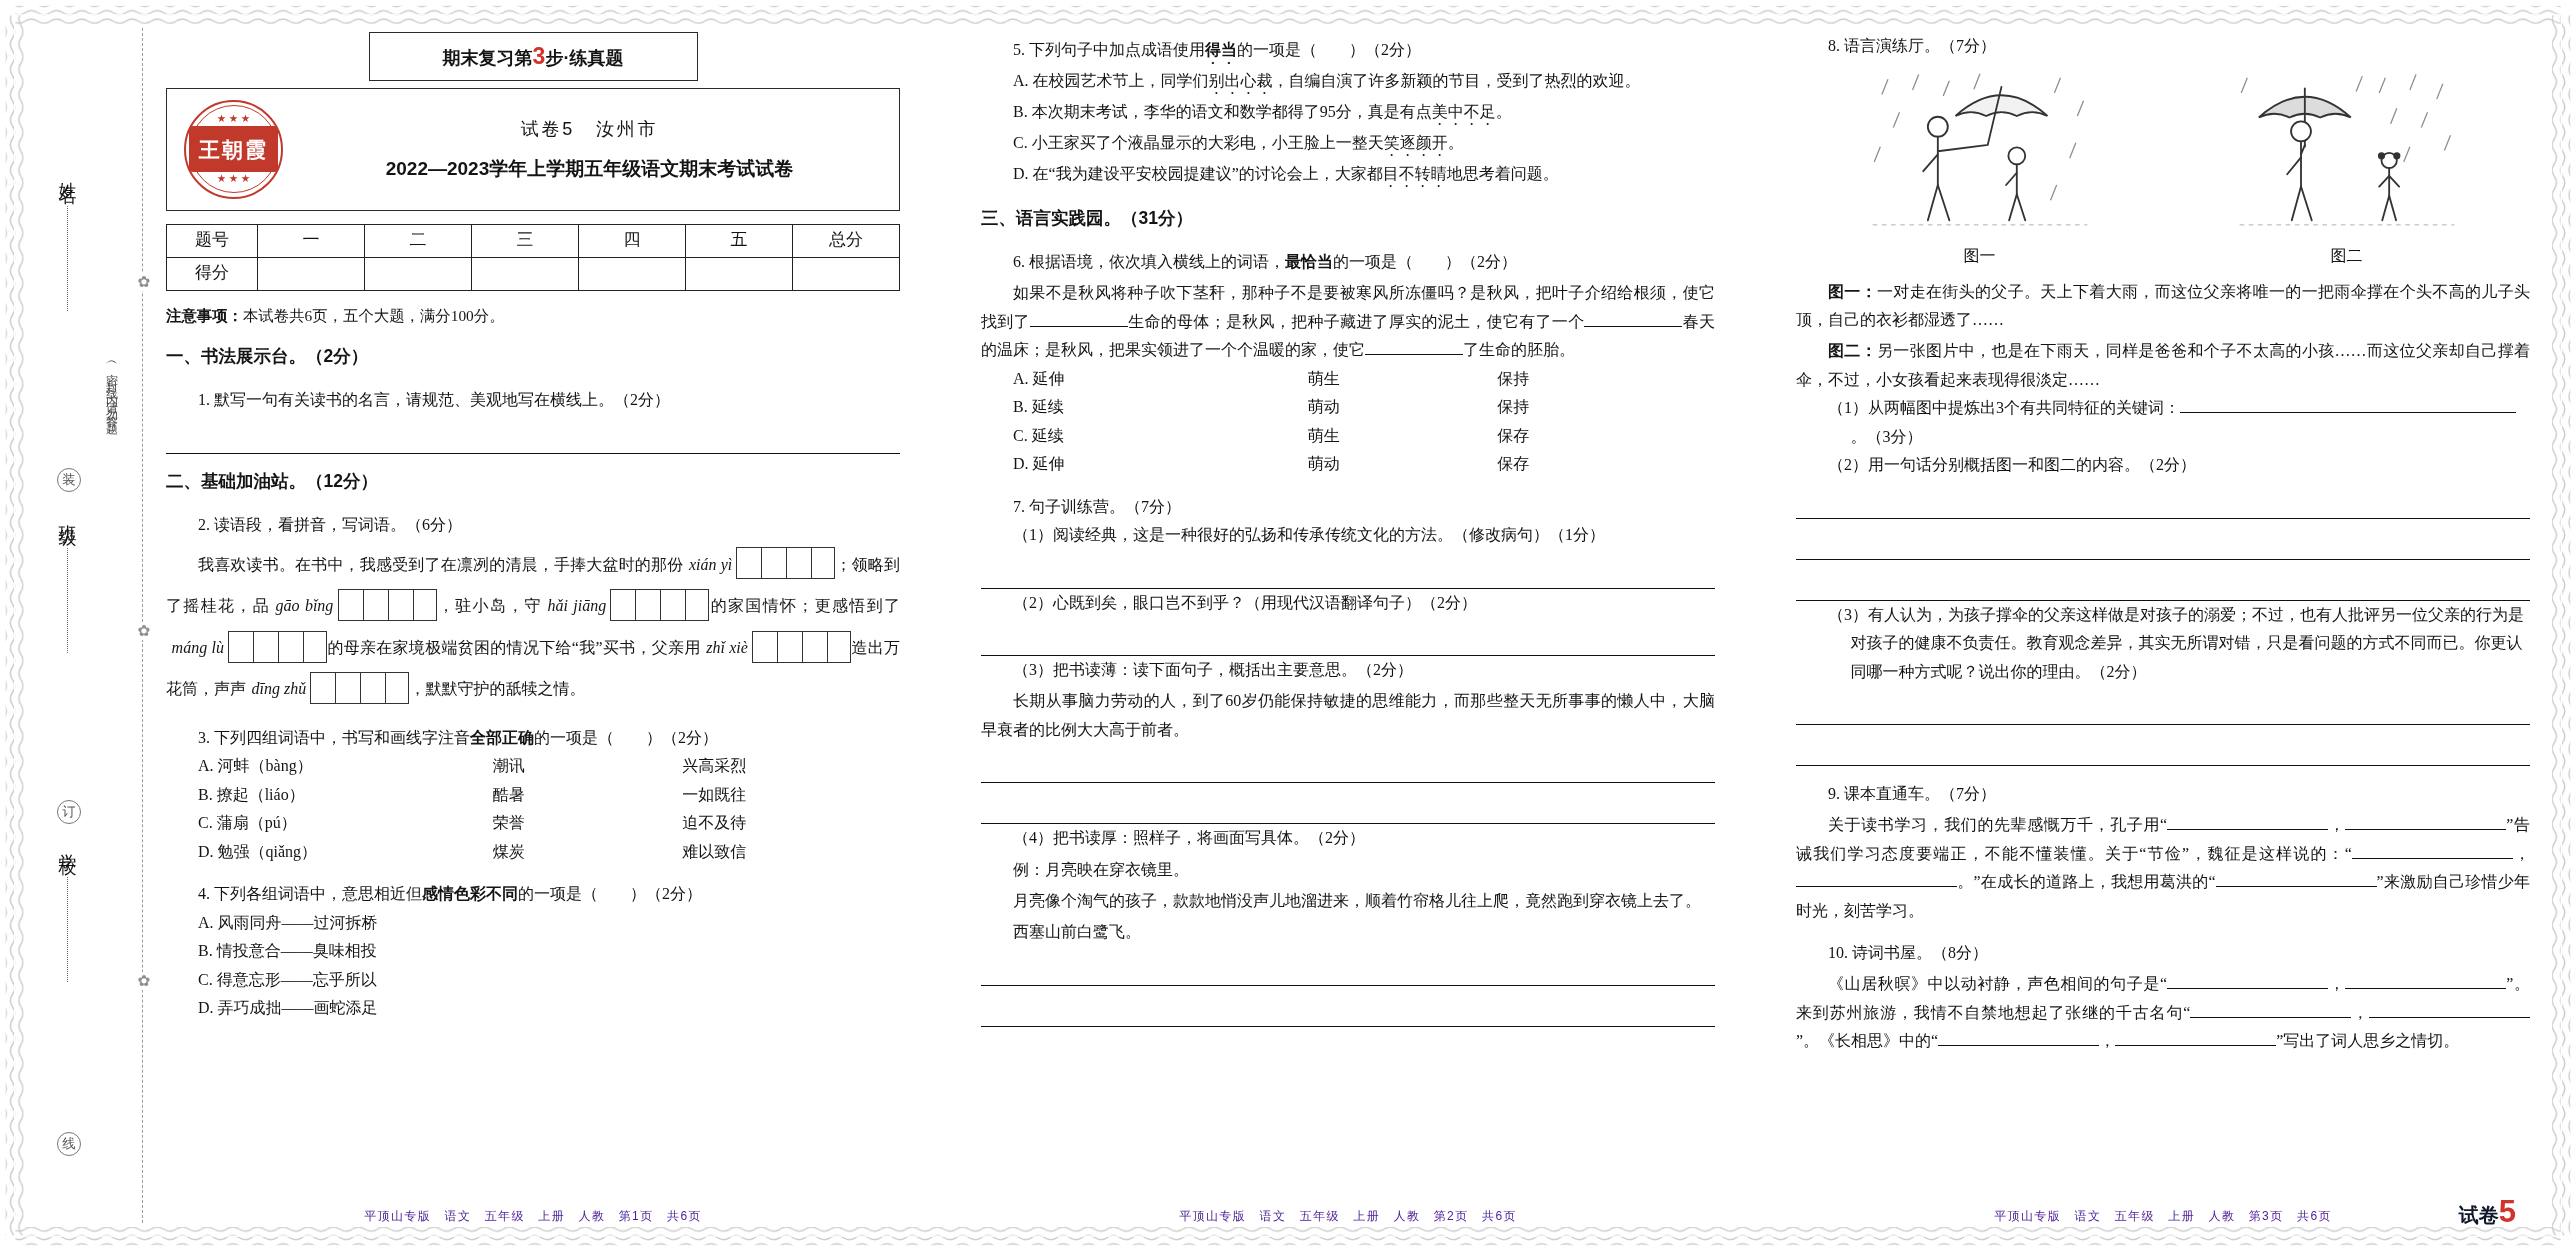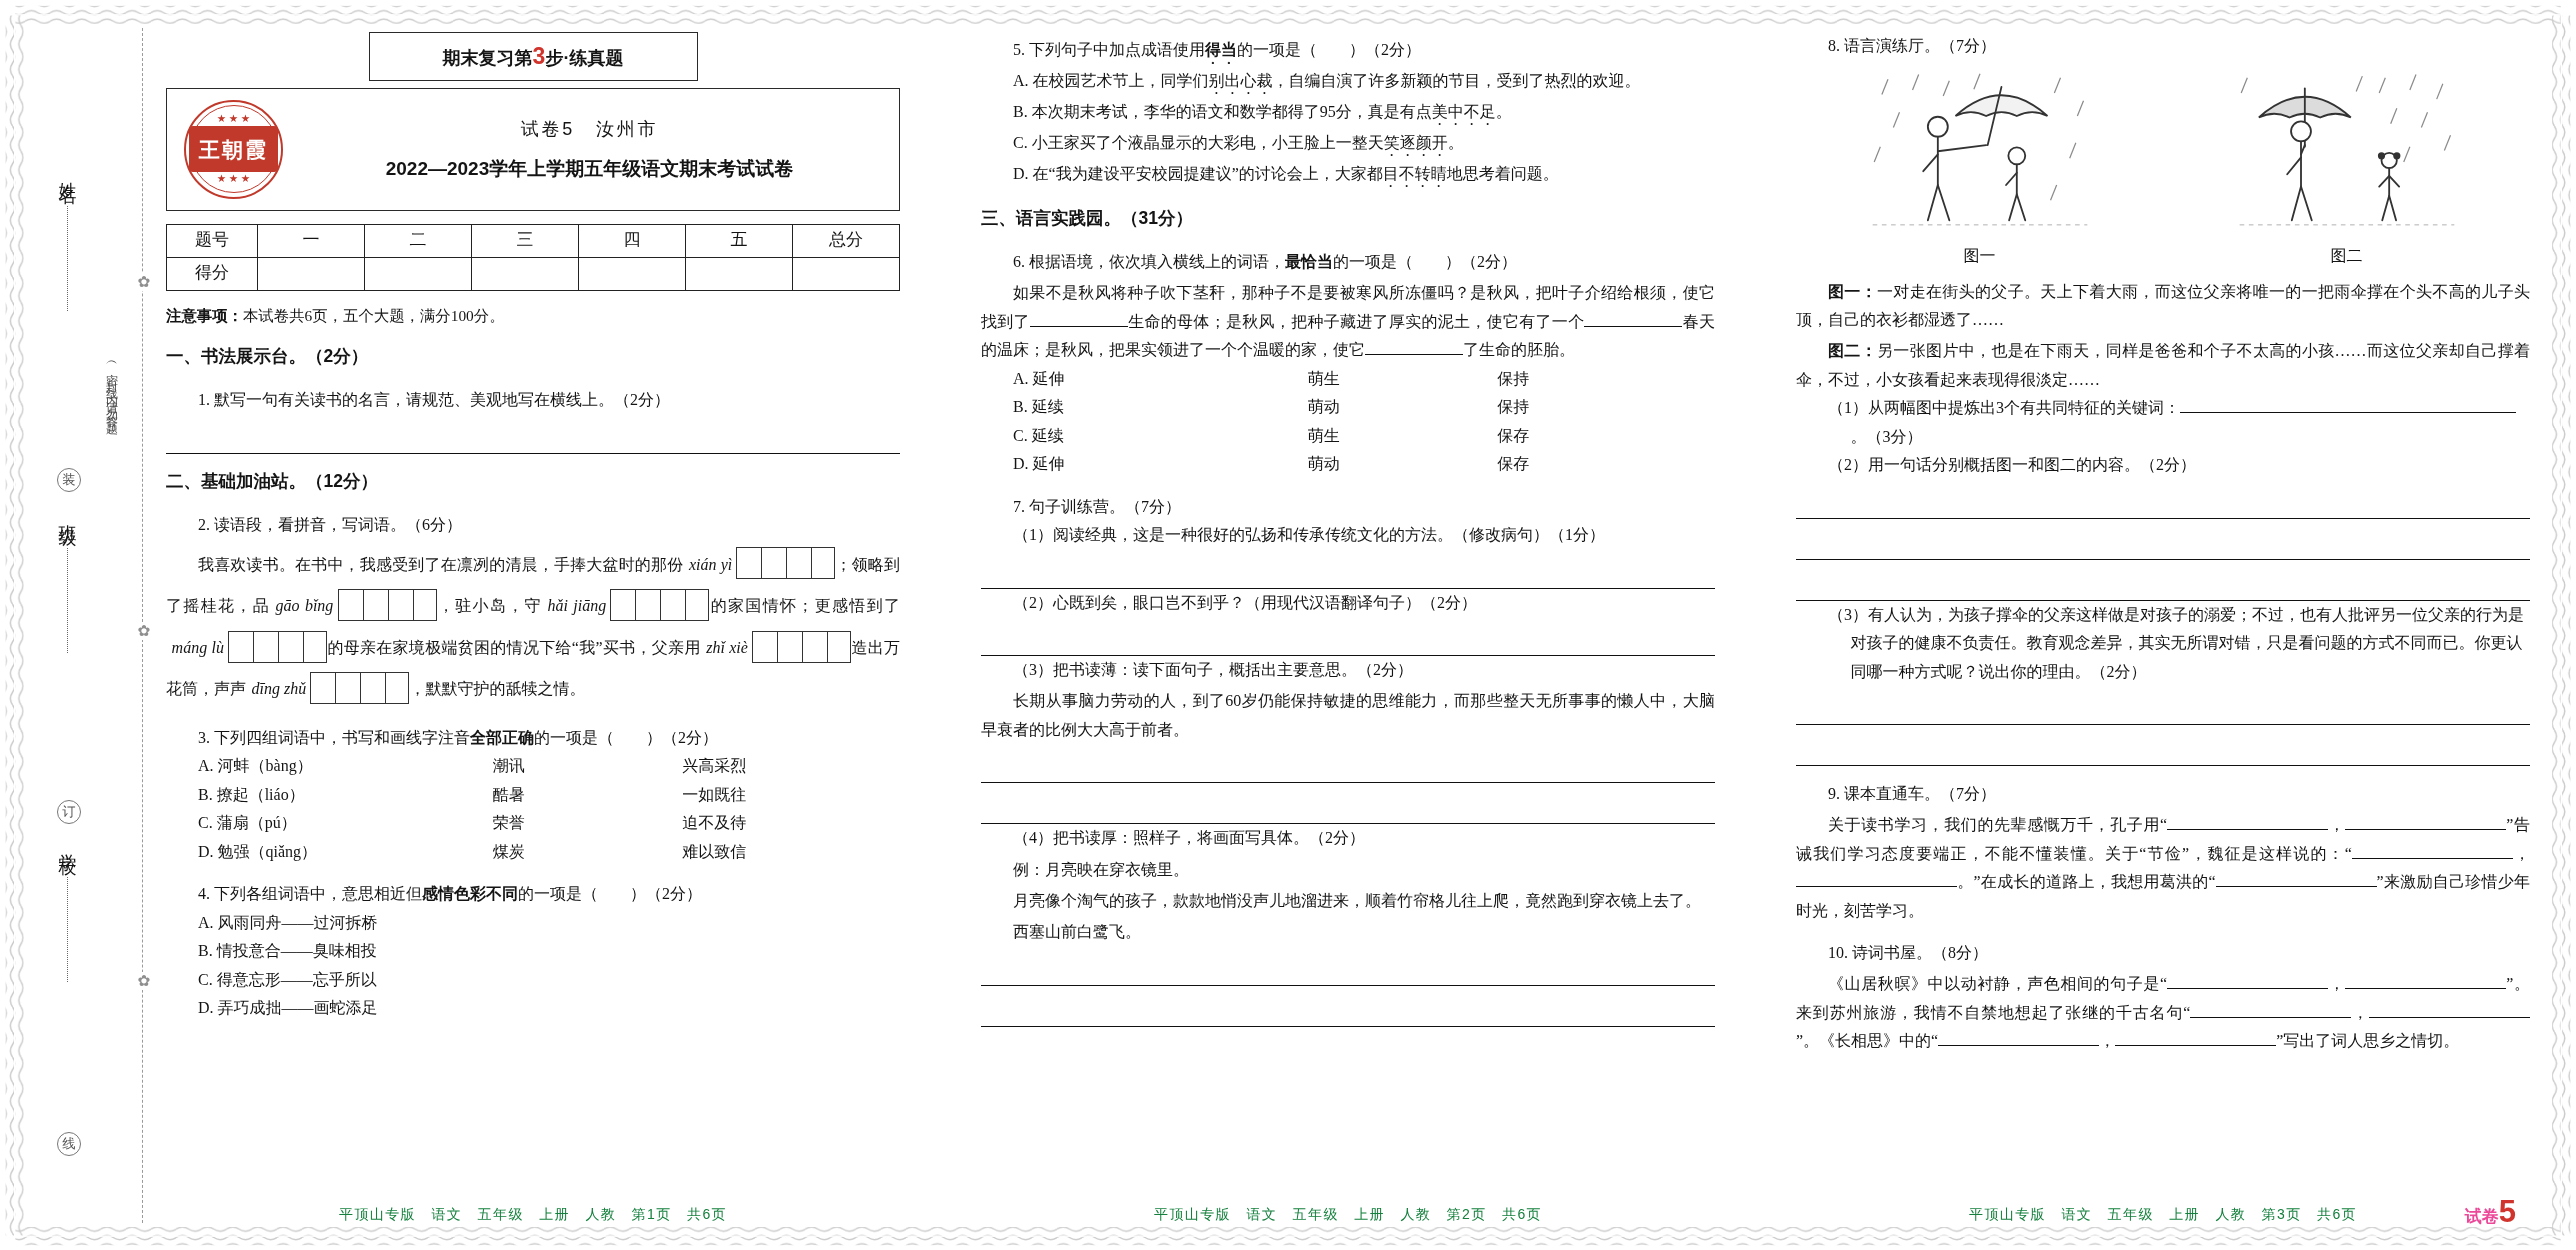--- a/index.html
+++ b/index.html
@@ -16,21 +16,21 @@
   .flower { position:absolute; left:99px; width:18px; height:18px; color:#8f8f8f; background:#fff; font-size:15.4px; line-height:18px; text-align:center; }
   .side-label { position:absolute; left:19.6px; display:flex; flex-direction:column; align-items:center; }
   .vtext { writing-mode:vertical-rl; text-orientation:upright; font-size:18px; letter-spacing:4.2px; font-family:"Liberation Sans",sans-serif; }
   .tail { width:0; height:105px; border-left:1.4px dotted #666; margin-top:7px; }
   .bindchar { position:absolute; left:21px; width:24px; height:24px; border:1.1px solid #777; border-radius:50%; color:#555; font-size:13.3px; line-height:22.4px; text-align:center; }
   .seal-note { position:absolute; left:67px; top:336px; writing-mode:vertical-rl; text-orientation:upright; font-size:12px; letter-spacing:7px; color:#444; }
 
   
   .cols { position:absolute; left:166px; top:32px; right:46px; bottom:24px; display:flex; gap:81px; }
   .col { width:734px; min-width:734px; display:flex; flex-direction:column; font-size:16px; line-height:1.78; overflow:hidden; }
-  .col-footer { margin-top:auto; text-align:center; color:#15803d; font-family:"Liberation Sans",sans-serif; font-size:14px; letter-spacing:1.4px; padding-top:9.8px; }
+  .col-footer { margin-top:auto; text-align:center; color:#4c1d95; font-family:"Liberation Sans",sans-serif; font-size:12px; letter-spacing:1.4px; padding-top:9.8px; }
 
   
   .tagbox { width:329px; margin:0 auto 7px auto; border:1.4px solid #2a2a2a; text-align:center; font-family:"Liberation Sans",sans-serif; font-weight:bold; font-size:18px; padding:2.8px 0; }
   .tagbox .rednum { color:#d0342c; font-size:23px; }
   .headbox { border:1.7px solid #2a2a2a; display:flex; align-items:center; padding:11.2px 17px; gap:14px; }
   .logo { flex:0 0 99px; height:99px; border:2.1px solid #c0392b; border-radius:50%; position:relative; display:flex; align-items:center; justify-content:center; }
   .logo::before { content:""; position:absolute; inset:3.5px; border:1px solid #c0392b; border-radius:50%; }
   .logo-band { position:relative; background:#c0392b; color:#fff; font-family:"Liberation Sans",sans-serif; font-weight:bold; font-size:21px; padding:4.2px 9.8px; border-radius:4px; letter-spacing:2.1px; }
   .logo-star { position:absolute; color:#c0392b; font-size:10.5px; left:50%; transform:translateX(-50%); }
   .logo-star.top { top:8.4px; } .logo-star.bot { bottom:8.4px; }
@@ -69,21 +69,21 @@
 
   .passage { text-indent:2em; text-align:justify; margin-top:2.8px; }
 
   
   .figures { display:flex; justify-content:space-around; margin:9.8px 0 4.2px 0; }
   .figbox { width:301px; text-align:center; }
   .figbox svg { width:280px; height:161px; }
   .figcap { font-size:16px; margin-top:1.4px; }
 
   .corner { position:absolute; right:60px; bottom:21px; font-family:"Liberation Sans",sans-serif; font-weight:bold; }
-  .corner .lab { font-size:17px; color:#ec4899; }
+  .corner .lab { font-size:20px; color:#0f172a; }
   .corner .num { font-size:31px; color:#d0342c; }
 </style>
 </head>
 <body>
 
 <div class="page">
 
   <svg class="frame-svg" viewBox="0 0 3685 1789" width="2576" height="1251">
     <defs>
       <pattern id="wh" width="36" height="12" patternUnits="userSpaceOnUse">

